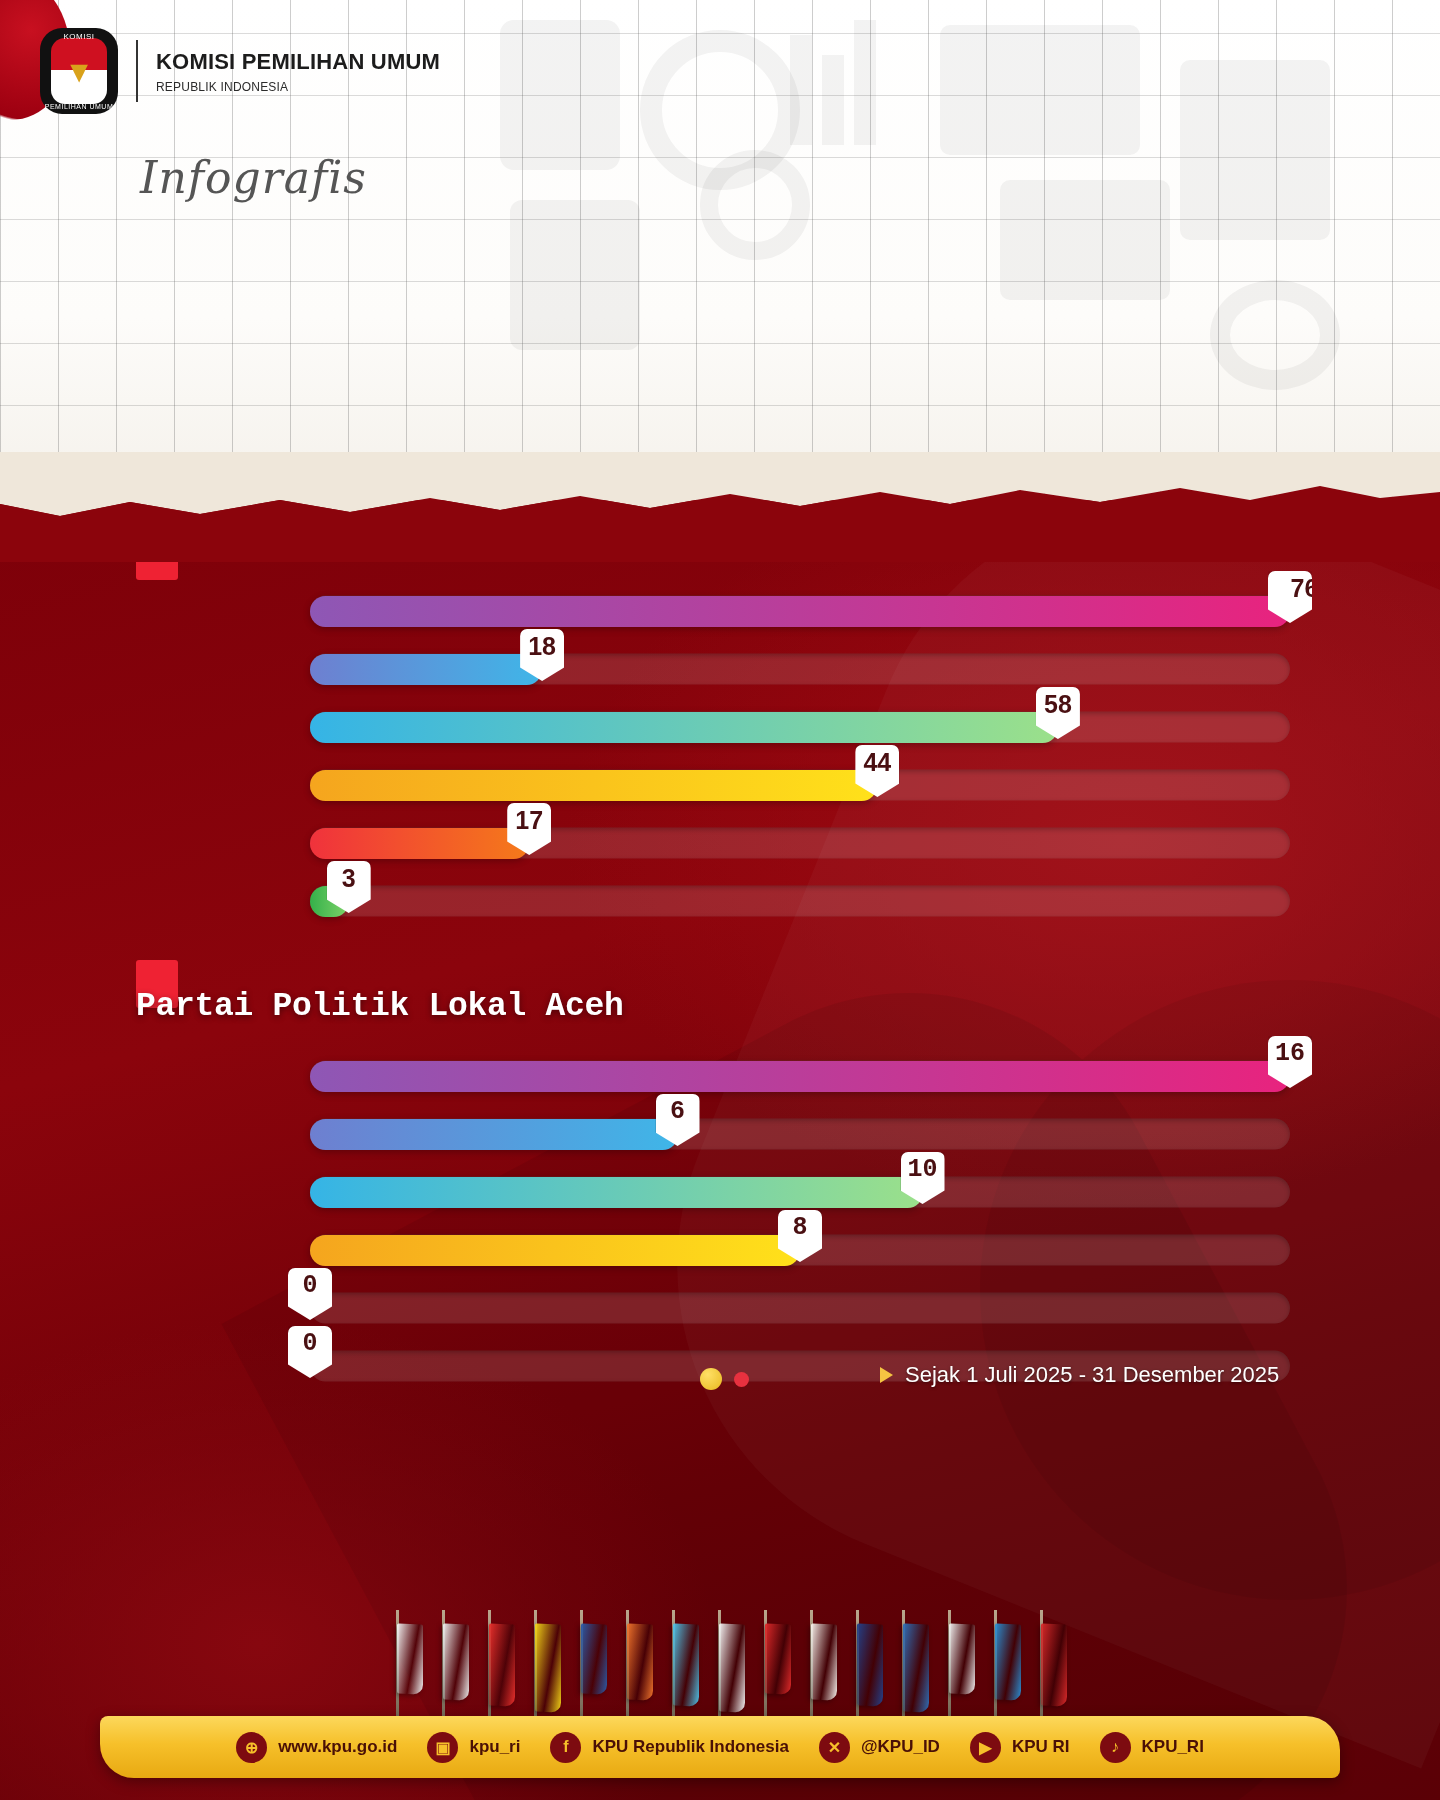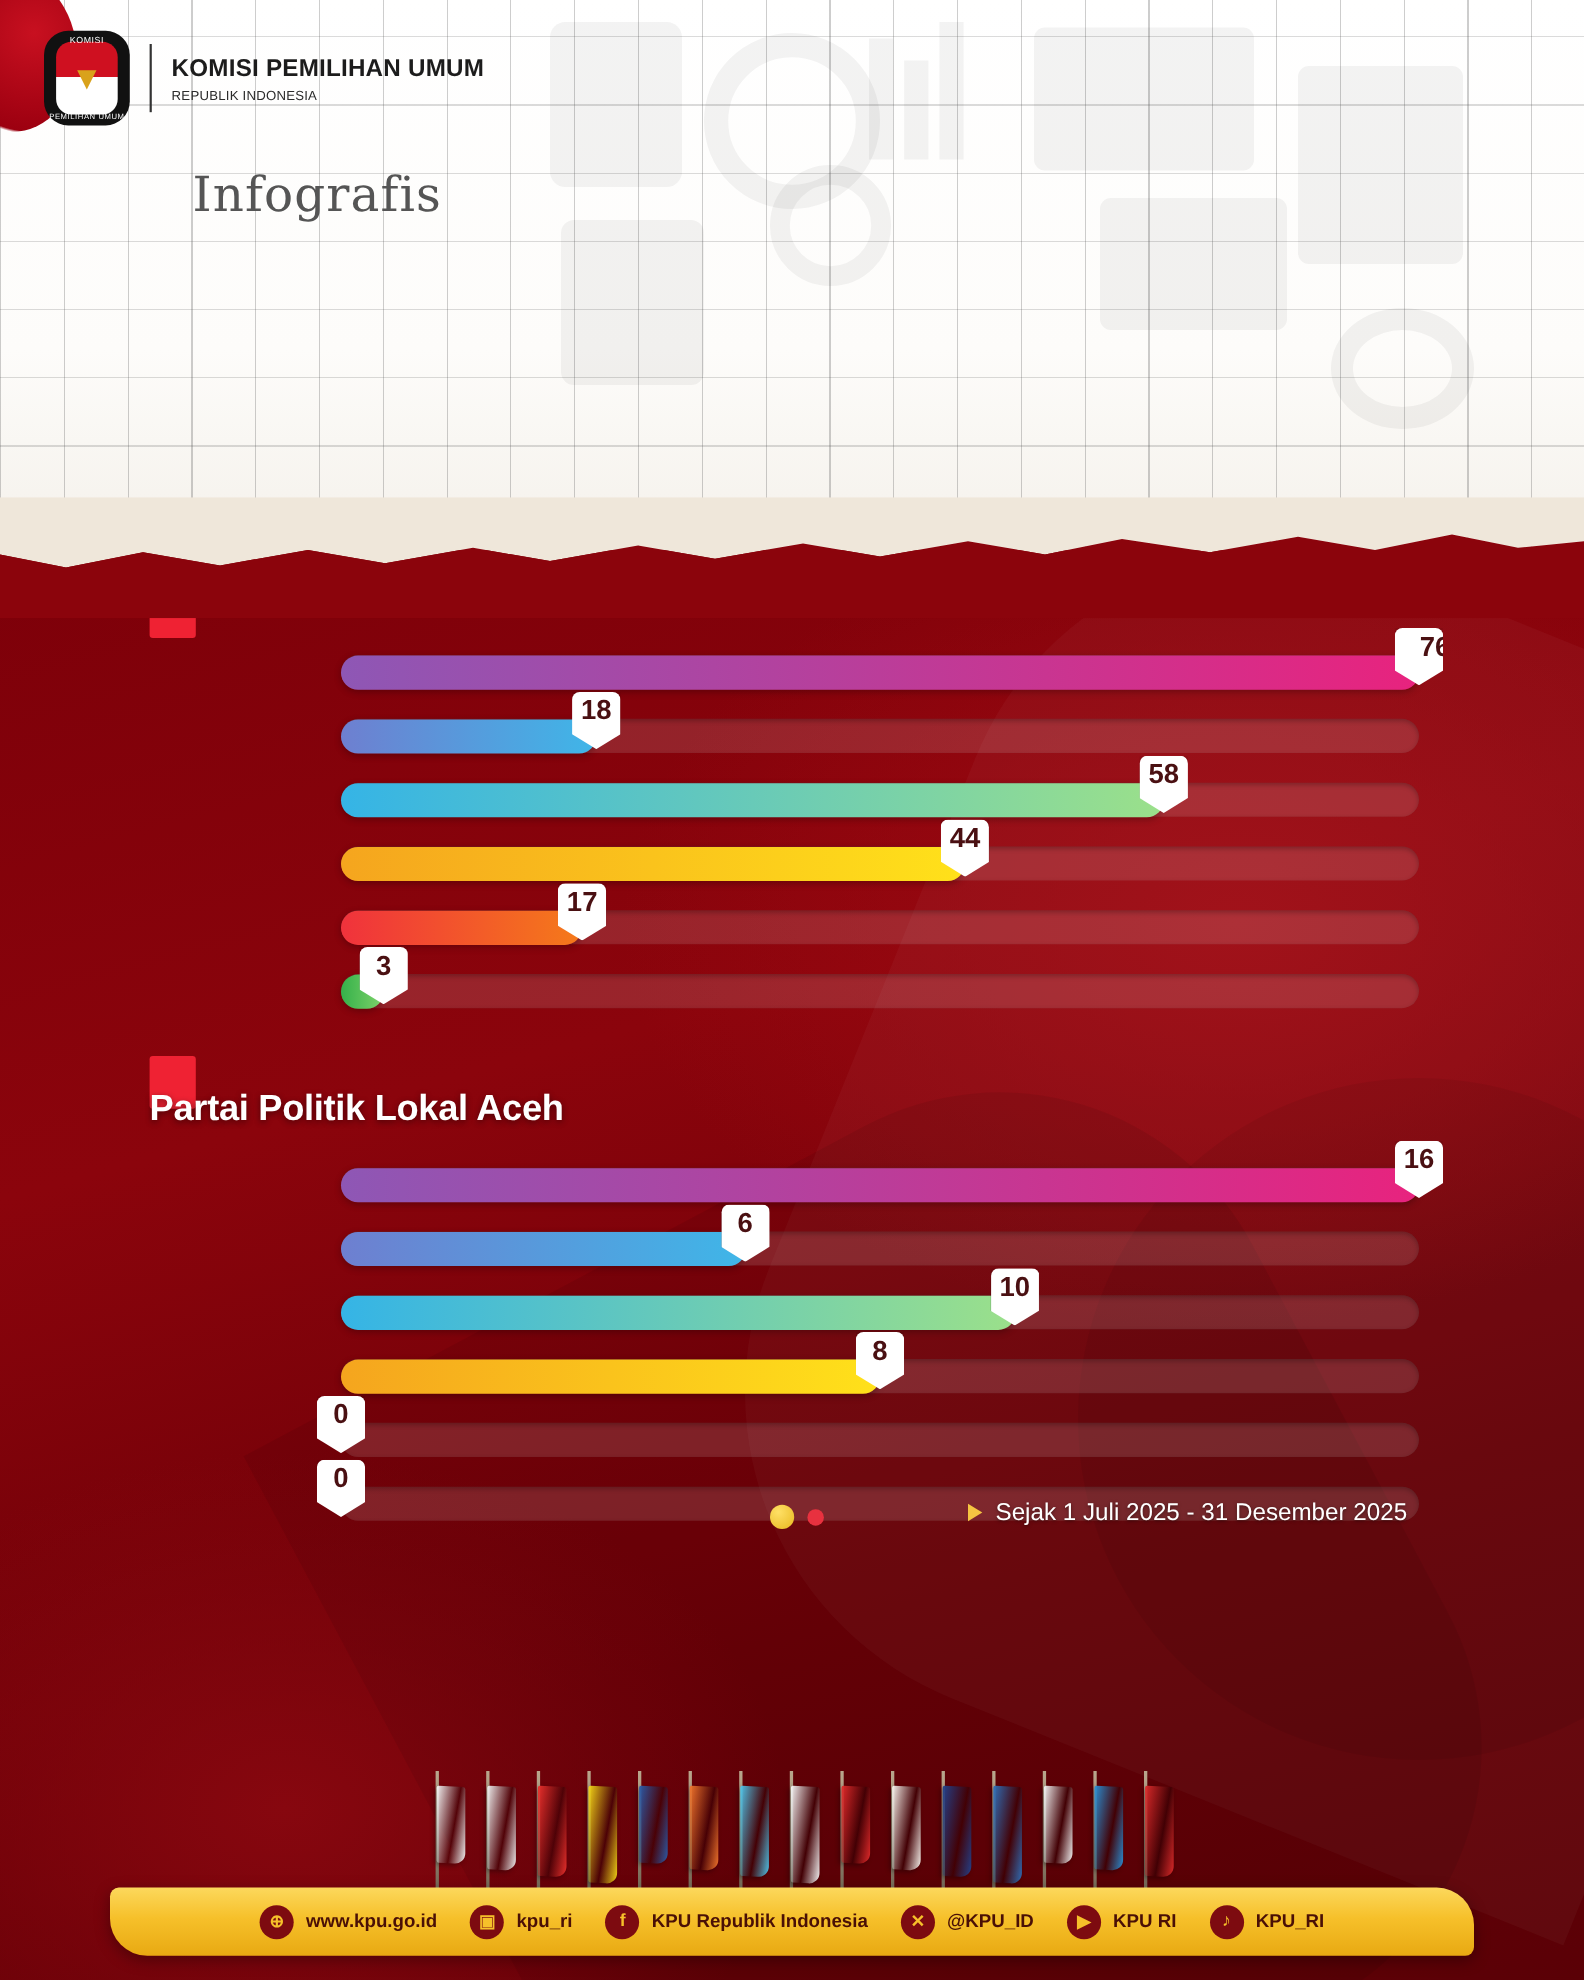--- a/index.html
+++ b/index.html
@@ -69,22 +69,22 @@
     color: #fff; font-size: 8px; font-weight: normal; letter-spacing: .5px;
   }
   .logo-txt-top { top: 4px; }
   .logo-txt-bot { bottom: 4px; font-size: 7px; }
   .logo-divider { width: 2px; height: 62px; background: #333; }
   .logo-text .l1 { font-size: 22px; font-weight: bold; color: #1c1c1c; letter-spacing: .2px; }
   .logo-text .l2 { font-size: 12px; color: #2b2b2b; letter-spacing: .2px; margin-top: 5px; }
 
   .infografis {
     position: absolute; left: 140px; top: 152px;
-    font-family: "DejaVu Serif", serif; 
-    font-size: 44px; color: #555; letter-spacing: 1px; margin-left: 35px;
+    font-family: "DejaVu Serif", serif; font-style: italic;
+    font-size: 44px; color: #555; letter-spacing: 1px;
   }
   .title {
     position: absolute; left: 136px; top: 198px;
     font-size: 51px; font-weight: bold; color: #9c0d14;
     line-height: 1.03; letter-spacing: -1.2px; width: 1000px;
   }
   .badge-semester {
     position: absolute; left: 140px; top: 372px;
     background: #6e6e6e; color: #fff; font-size: 25px; font-weight: bold;
     padding: 8px 26px 10px; border-radius: 26px; letter-spacing: .3px;
@@ -315,21 +315,21 @@
                 <div class="fill" style="background: linear-gradient(90deg, rgb(53, 176, 74) 0%, rgb(127, 212, 106) 100%); width: 38.6842px; right: 941.316px;"></div>
               </div>
               <div class="pin" style="right: 941.316px; transform: translate(50%, -50%); left: auto; margin-top: -14px; top: 50%;">
                 <span>3</span>
               </div>
             </div>
           </div>
         </div>
     </div>
 
-    <div class="section" style="padding-top:58px;">
+    <div class="section" style="padding-top:58px;font-family:Liberation Mono, monospace;">
       <div class="sec-head">
         <div class="sec-tab"></div>
         <div class="sec-title">Partai Politik Lokal Aceh</div>
       </div>
       <div class="rows" id="rows-1">
           <div class="row">
             <div class="bar-area">
               <div class="track" style="right: 0px; width: 980px; left: auto;">
                 <div class="fill" style="background: linear-gradient(90deg, rgb(142, 87, 181) 0%, rgb(232, 35, 126) 100%); width: 980px; right: 0px;"></div>
               </div>

